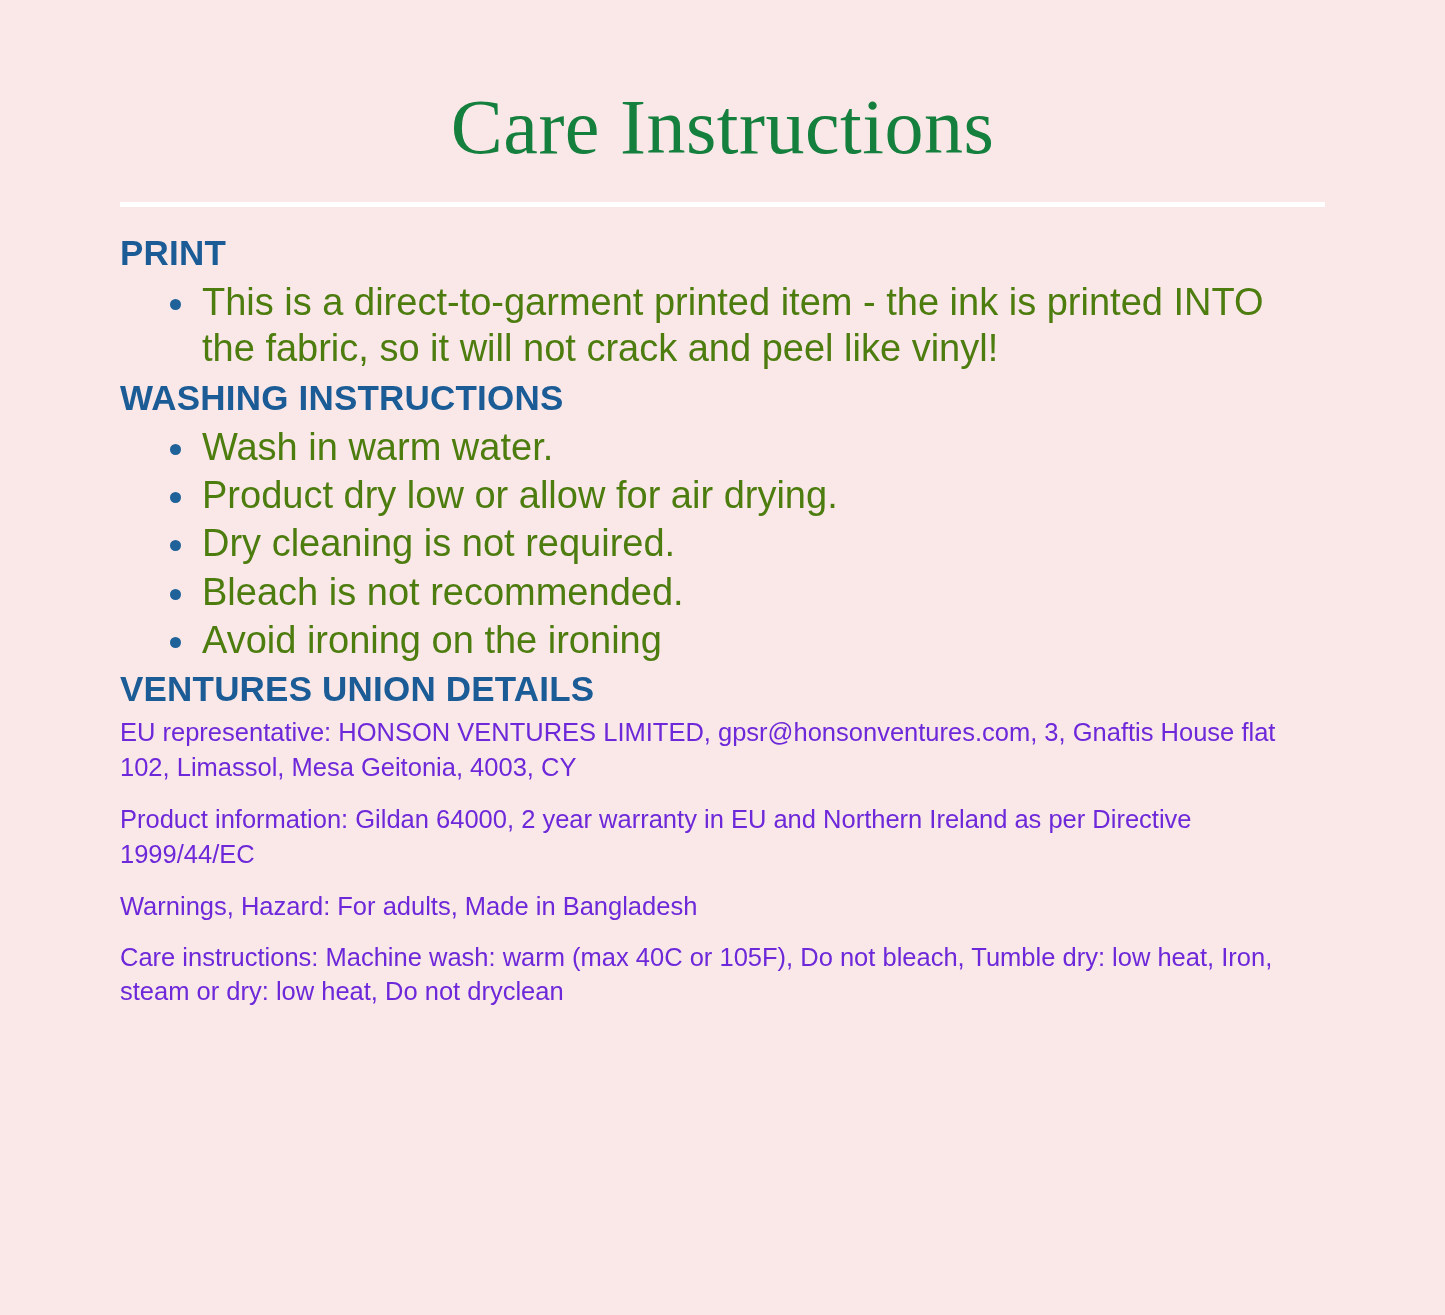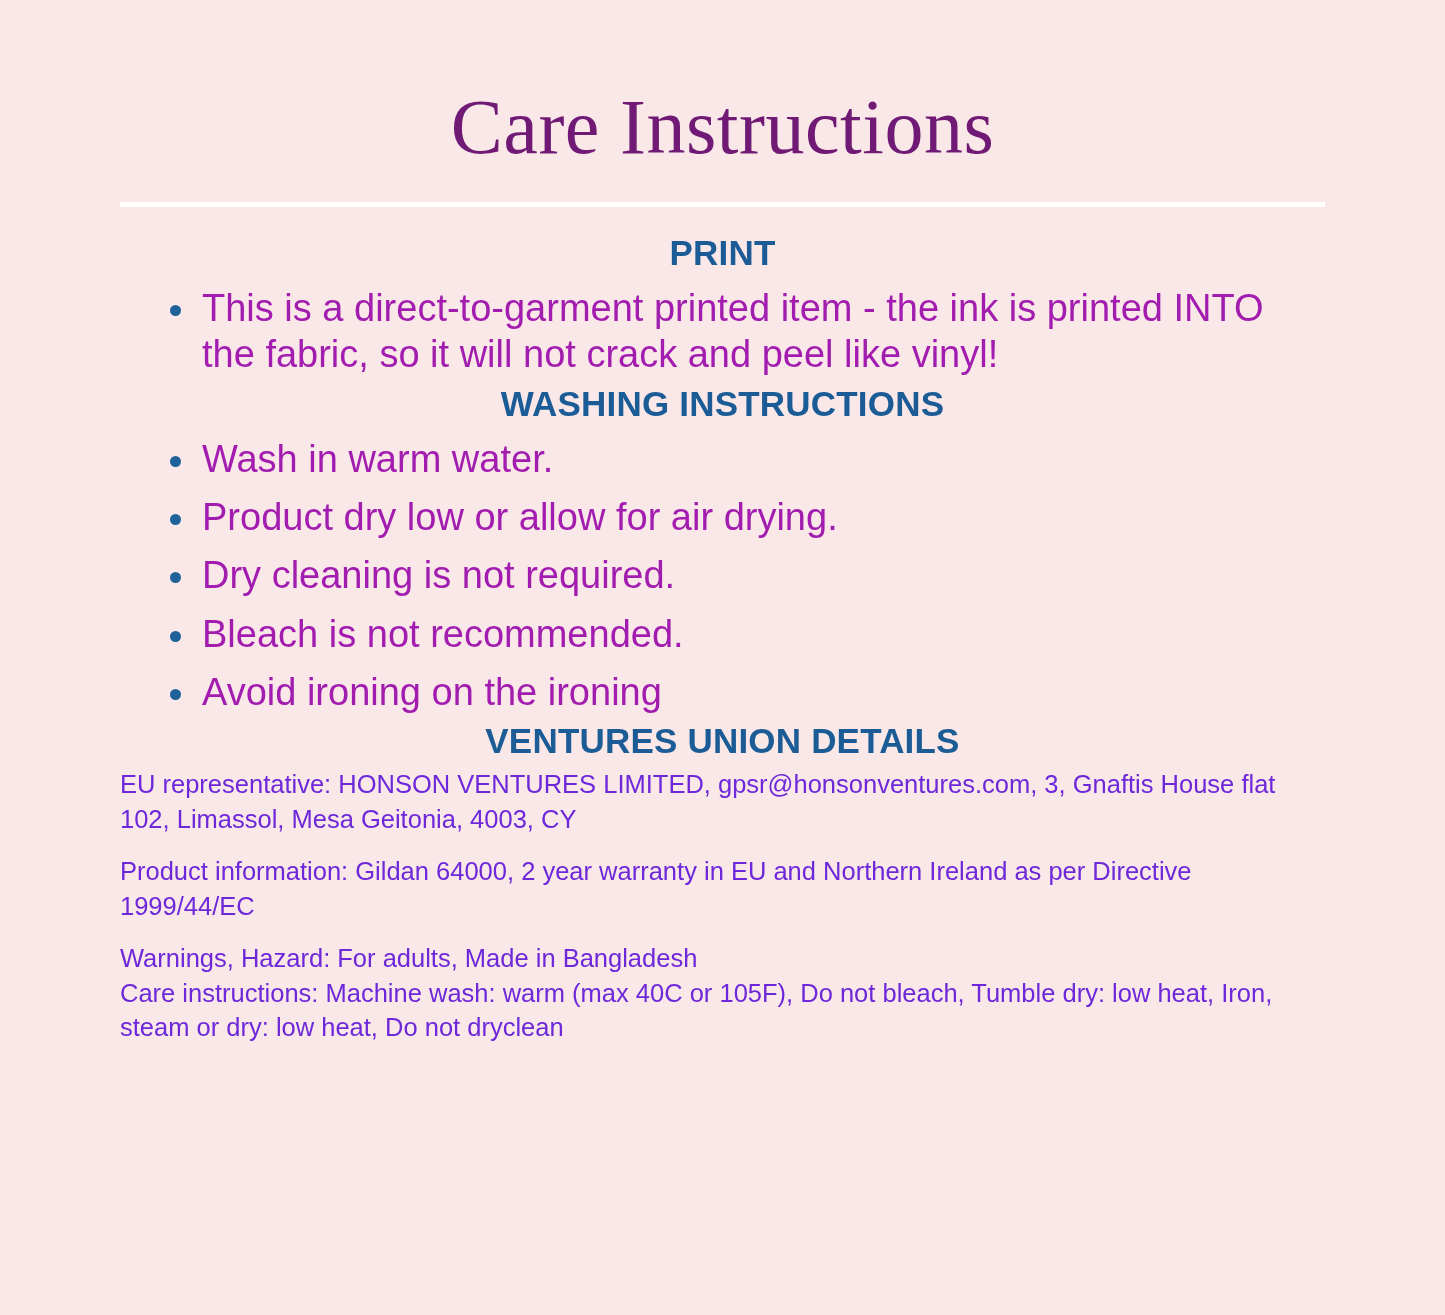--- a/index.html
+++ b/index.html
@@ -19,57 +19,55 @@
     width: 1445px;
     height: 1315px;
     box-sizing: border-box;
     padding: 0 120px;
   }
   .title {
     font-family: "Liberation Serif", serif;
     font-size: 78px;
     font-weight: 400;
     text-align: center;
-    color: #701a75;
+    color: #15803d;
     letter-spacing: 0.5px;
     margin: 0;
     padding-top: 86px;
     line-height: 1.05;
   }
   .divider {
     height: 5px;
     background: #ffffff;
     margin-top: 34px;
     margin-bottom: 26px;
     width: 100%;
   }
   h2.section-heading {
     font-size: 35px;
     font-weight: bold;
     color: #1b5c96;
     margin: 0 0 6px 0;
     letter-spacing: 0.2px;
-    text-align: center;
   }
   h2.section-heading.tight {
     margin-top: 2px;
   }
   ul.bullets {
     list-style: none;
     margin: 0 0 6px 0;
     padding: 0;
   }
   ul.bullets li {
     position: relative;
     font-size: 38px;
     line-height: 1.22;
-    color: #a21caf;
+    color: #4d7c0f;
     padding-left: 82px;
     margin-bottom: 2px;
-    margin-top: 12px;
   }
   ul.bullets li::before {
     content: "";
     position: absolute;
     left: 50px;
     top: 20px;
     width: 11px;
     height: 11px;
     border-radius: 50%;
     background: #1e6299;
@@ -81,21 +79,21 @@
     font-size: 25.5px;
     line-height: 1.35;
     color: #6d28d9;
     margin: 0 0 18px 0;
     max-width: 1180px;
   }
   .eu-para.last {
     margin-bottom: 12px;
   }
   .eu-para.nogap {
-    margin-bottom: 0;
+    margin-bottom: 16px;
   }
 </style>
 </head>
 <body>
 
 <div class="card">
 
   <h1 class="title">Care Instructions</h1>
 
   <div class="divider"></div>

